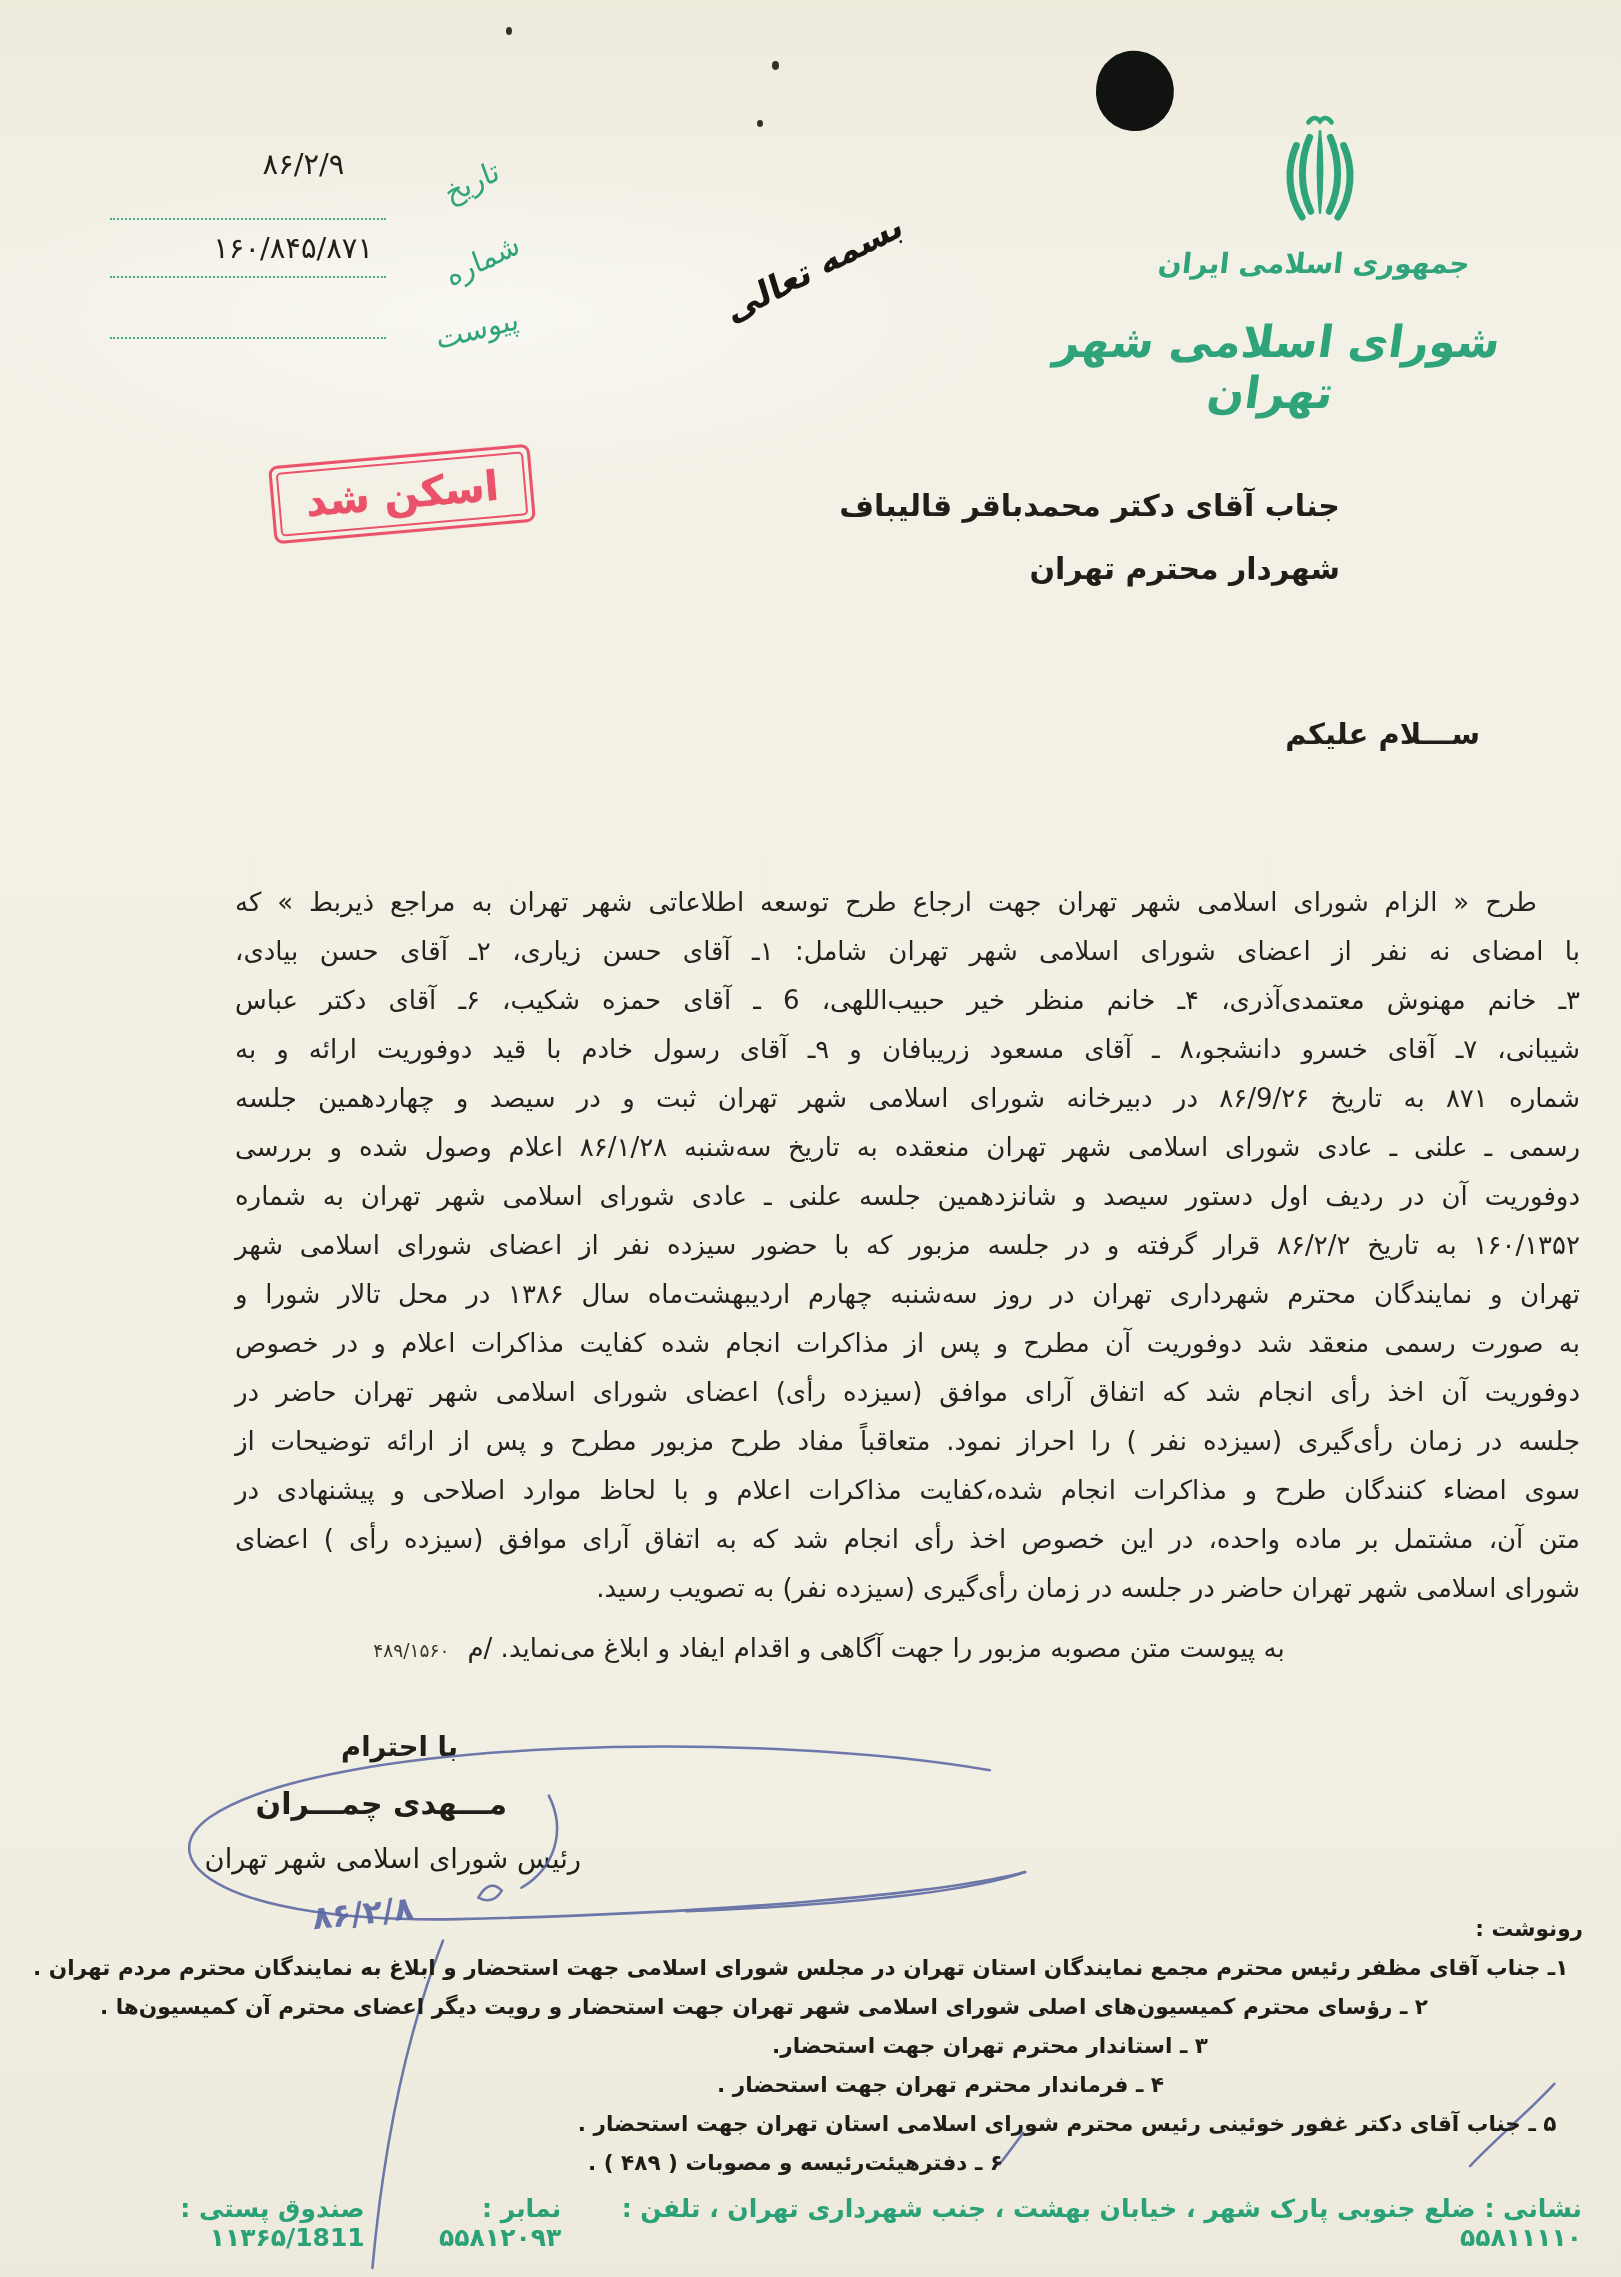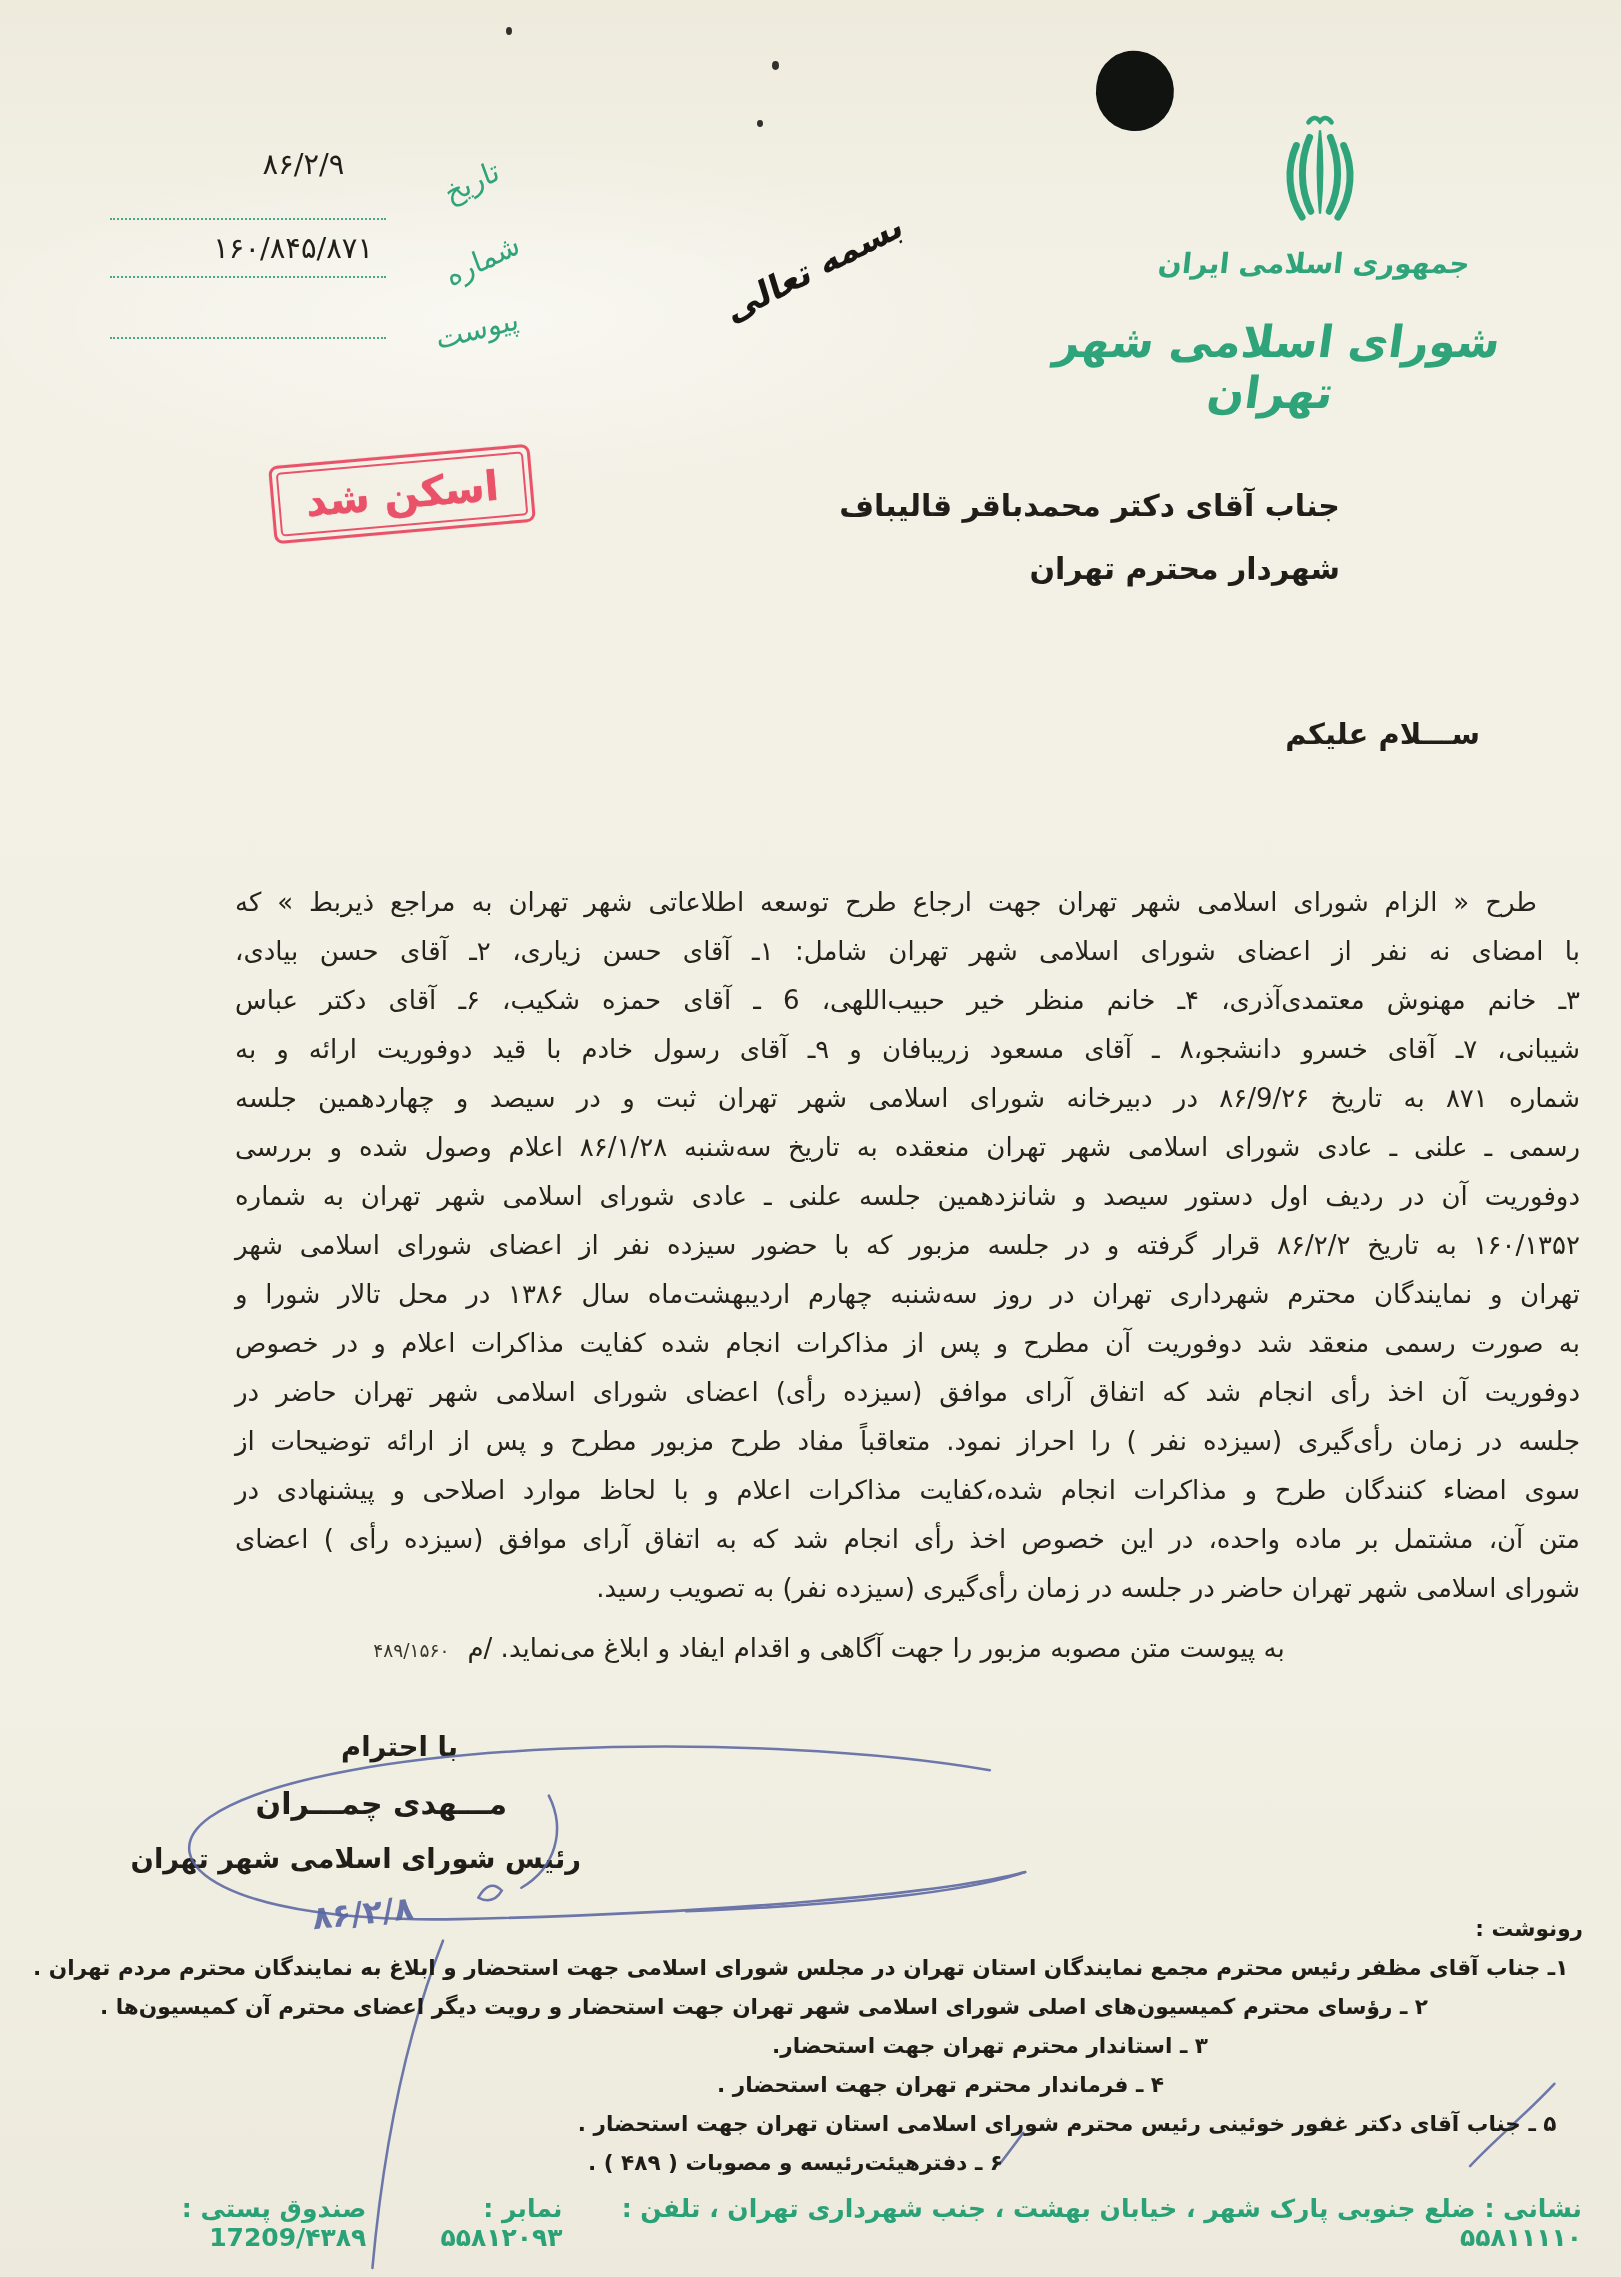--- a/index.html
+++ b/index.html
@@ -52,21 +52,21 @@
   .body-block{right:41px;top:878px;width:1345px;font-size:26px;color:#26231d;}
   .bline{height:49px;line-height:49px;text-align:justify;text-align-last:justify;white-space:nowrap;}
   .bline.first{text-indent:43px;}
   .bline.last{text-align-last:right;}
   .closing{margin-top:15.7px;margin-right:157px;text-align:center;line-height:39px;}
   .closing .ref{font-size:18.6px;color:#3a362e;margin-right:9.8px;}
 
   
   .sig-respect{right:1163px;top:1731px;font-size:27.4px;font-weight:bold;}
   .sig-name{right:1114px;top:1786px;font-size:30px;font-weight:bold;letter-spacing:1px;}
-  .sig-title{right:1040px;top:1843px;font-size:27.4px;font-weight:bold;}
+  .sig-title{right:1040px;top:1843px;font-size:27.4px;font-weight:normal;}
   .hand-date{left:312px;top:1894px;font-size:32px;color:#5a66a2;transform:rotate(-6deg);
     font-weight:bold;letter-spacing:3.9px;opacity:.9;}
 
   
   .cc{right:38px;top:1909px;width:1362px;font-size:21.6px;font-weight:bold;color:#1f1d18;}
   .cc div{height:39px;line-height:39px;text-align:right;white-space:nowrap;}
   .cc .i1{margin-right:14.7px;}
   .cc .i2{margin-right:155px;}
   .cc .i3{margin-right:375px;}
   .cc .i4{margin-right:419px;}
@@ -177,17 +177,17 @@
     <div class="i2">۲ ـ رؤسای محترم کمیسیون‌های اصلی شورای اسلامی شهر تهران جهت استحضار و رویت دیگر اعضای محترم آن کمیسیون‌ها .</div>
     <div class="i3">۳ ـ استاندار محترم تهران جهت استحضار.</div>
     <div class="i4">۴ ـ فرماندار محترم تهران جهت استحضار .</div>
     <div class="i5">۵ ـ جناب آقای دکتر غفور خوئینی رئیس محترم شورای اسلامی استان تهران جهت استحضار .</div>
     <div class="i6">۶ ـ دفترهیئت‌رئیسه و مصوبات ( ۴۸۹ ) .</div>
   </div>
 
   <div class="abs footer">
     <span>نشانی : ضلع جنوبی پارک شهر ، خیابان بهشت ، جنب شهرداری تهران ، تلفن : ۵۵۸۱۱۱۱۰</span>
     <span>نمابر : ۵۵۸۱۲۰۹۳</span>
-    <span>صندوق پستی : 17209/۴۳۸۹</span>
+    <span>صندوق پستی : ۱۱۳۶۵/1811</span>
   </div>
 
 </div>
 
 
 </body></html>

